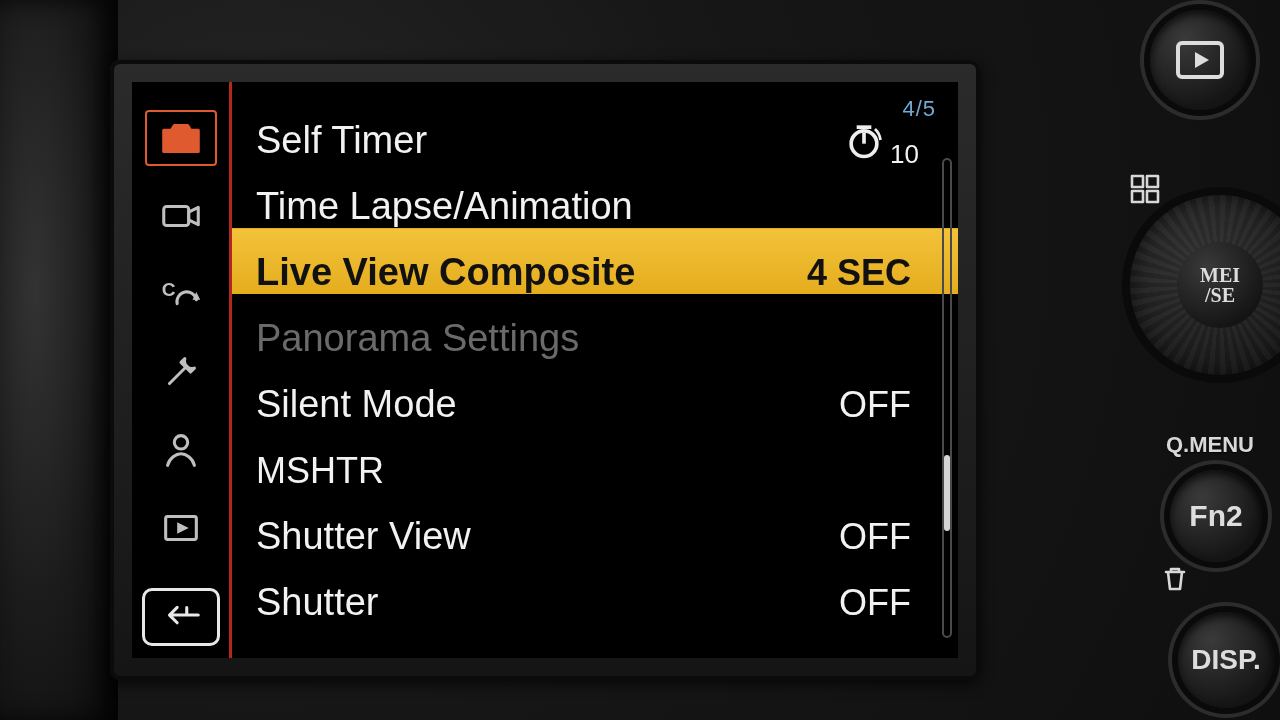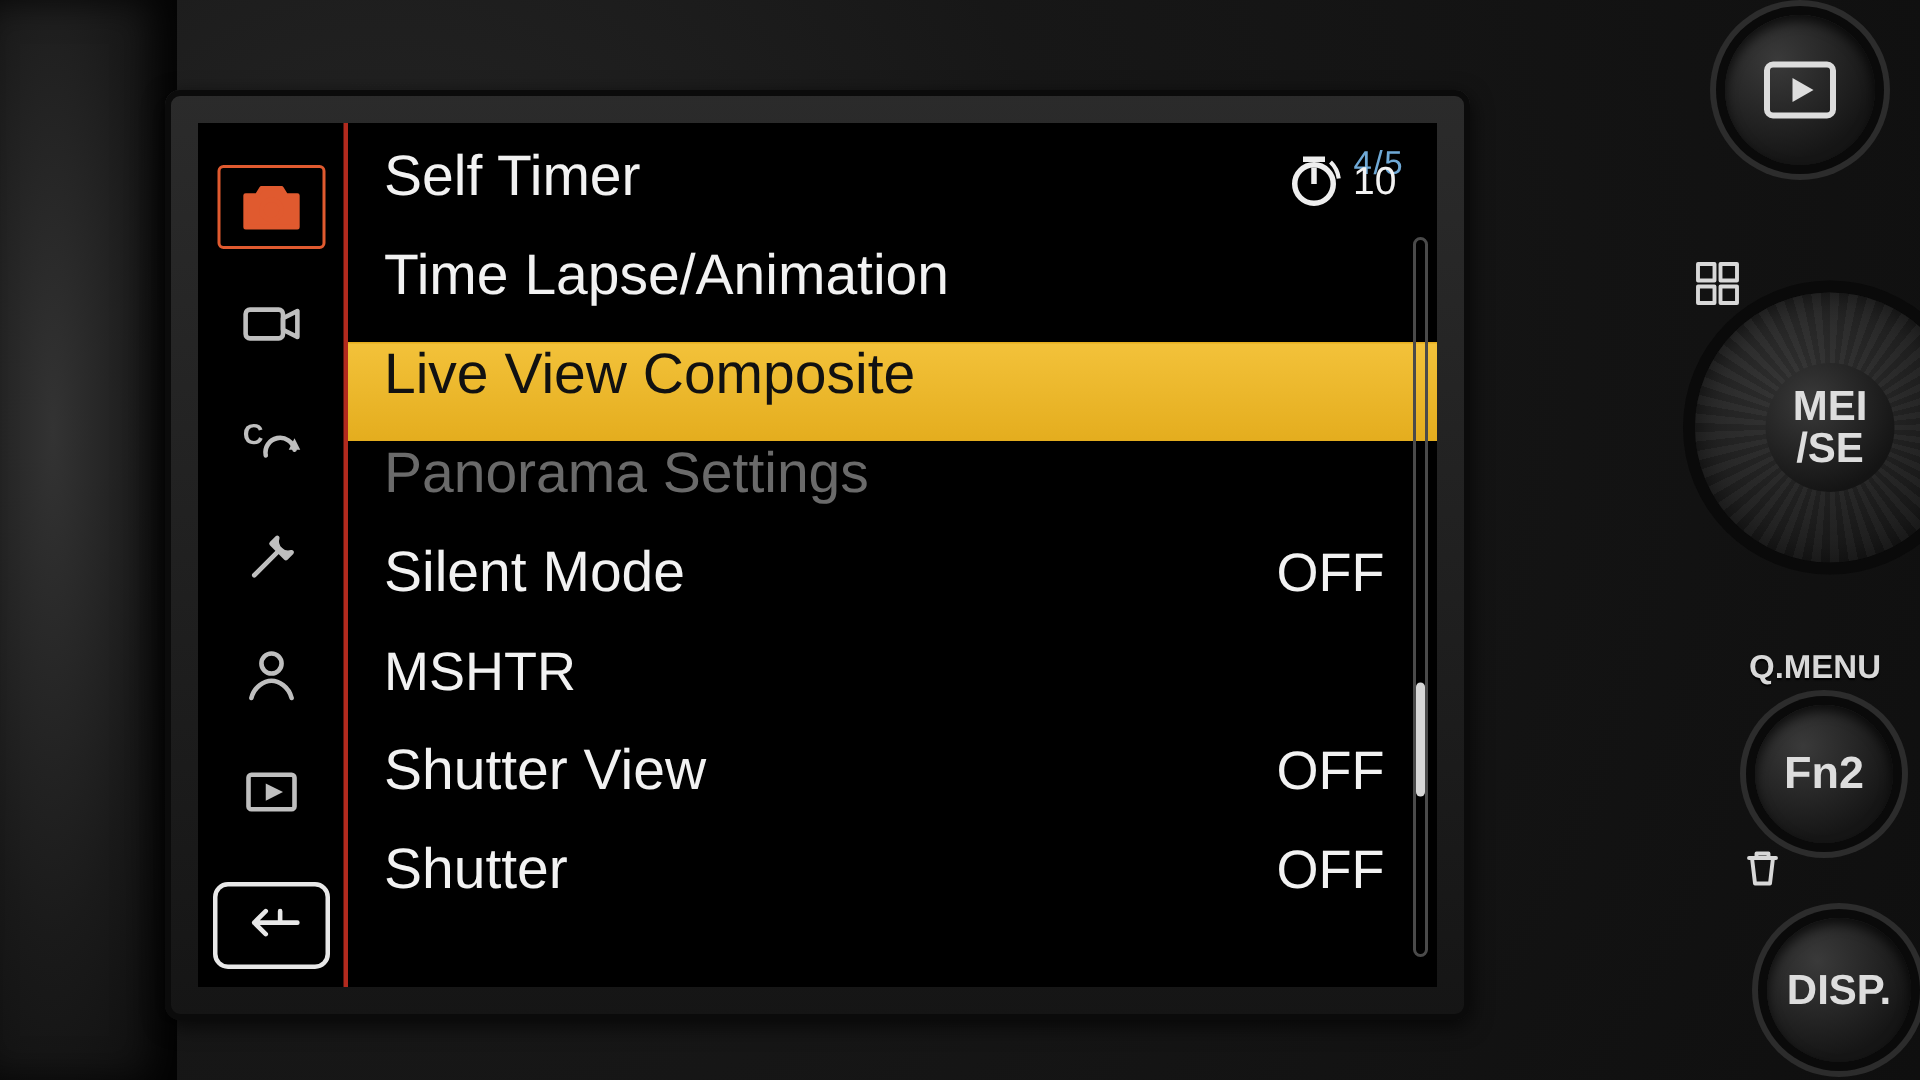--- a/index.html
+++ b/index.html
@@ -70,34 +70,35 @@
     padding: 8px 0 8px 0;
   }
   .page-ind {
     position: absolute; top: 14px; right: 22px;
     font-size: 22px; letter-spacing: 1px;
     color: #6fa9d6;
     margin-left: 24px;
   }
   .rows { padding-top: 6px; }
   .row {
-    display: flex; align-items: flex-start;
+    display: flex; align-items: flex-end;
     height: 66px;
-    padding: 0 27px 0 24px;
+    padding: 0 39px 0 24px;
     font-size: 38px;
     font-weight: 400;
     color: #f2f2f2;
     border-top: 1px solid rgba(255,255,255,0);
   }
   .row .label { flex: 1; white-space: nowrap; }
   .row .value { margin-right: 8px; font-size: 36px; }
   .row.disabled { color: #6a6a6a; }
   .row.selected {
     background: linear-gradient(180deg,#f3c23a,#e4ad1e);
     color: #111;
+    font-weight: bold;
   }
   .row.selected .value { color:#111; }
   .row .timer-ic { width: 44px; height: 44px; margin-right: 4px; }
   .row .timer-sub { font-size: 26px; position: relative; top: 8px; }
 
   .scrollbar {
     position: absolute; top: 76px; bottom: 20px; right: 6px;
     width: 10px;
     border: 2px solid #4a4a4a; border-radius: 6px;
   }
@@ -131,21 +132,21 @@
   .dial::before{
     content:""; position:absolute; inset:0; border-radius:50%;
     background: repeating-conic-gradient(#2b2b2b 0 4deg, #1b1b1b 4deg 8deg);
     opacity:.5;
   }
   .dial .center {
     position:absolute; left:50%; top:50%; transform:translate(-50%,-50%);
     width:86px; height:86px; border-radius:50%;
     background: radial-gradient(circle at 35% 30%, #3a3a3a, #141414 75%);
     display:flex;align-items:center;justify-content:center;
-    font-size:28px; line-height:1; text-align:center; color:#ddd; font-weight:600;
+    font-size:20px; line-height:1; text-align:center; color:#ddd; font-weight:600;font-family:Liberation Serif, serif;
   }
 
   .phys-label {
     position:absolute; color:#d8d8d8; font-size:22px; font-weight:600;
     text-shadow: 0 1px 1px #000;
     margin-left: 14px;
   }
   .lbl-qmenu { left:1152px; top:432px; }
   .lbl-trash { left:1148px; top:566px; width:26px;height:26px; }
   .lbl-grid  { left:1116px; top:174px; width:30px;height:30px; }
@@ -229,20 +230,21 @@
           <span class="timer-sub">10</span>
         </div>
 
         <div class="row">
           <span class="label">Time Lapse/Animation</span>
           <span class="value"></span>
         </div>
 
         <div class="row selected">
           <span class="label">Live View Composite</span>
+          <span class="value">4 SEC</span>
         </div>
 
         <div class="row disabled">
           <span class="label">Panorama Settings</span>
           <span class="value"></span>
         </div>
 
         <div class="row">
           <span class="label">Silent Mode</span>
           <span class="value">OFF</span>

